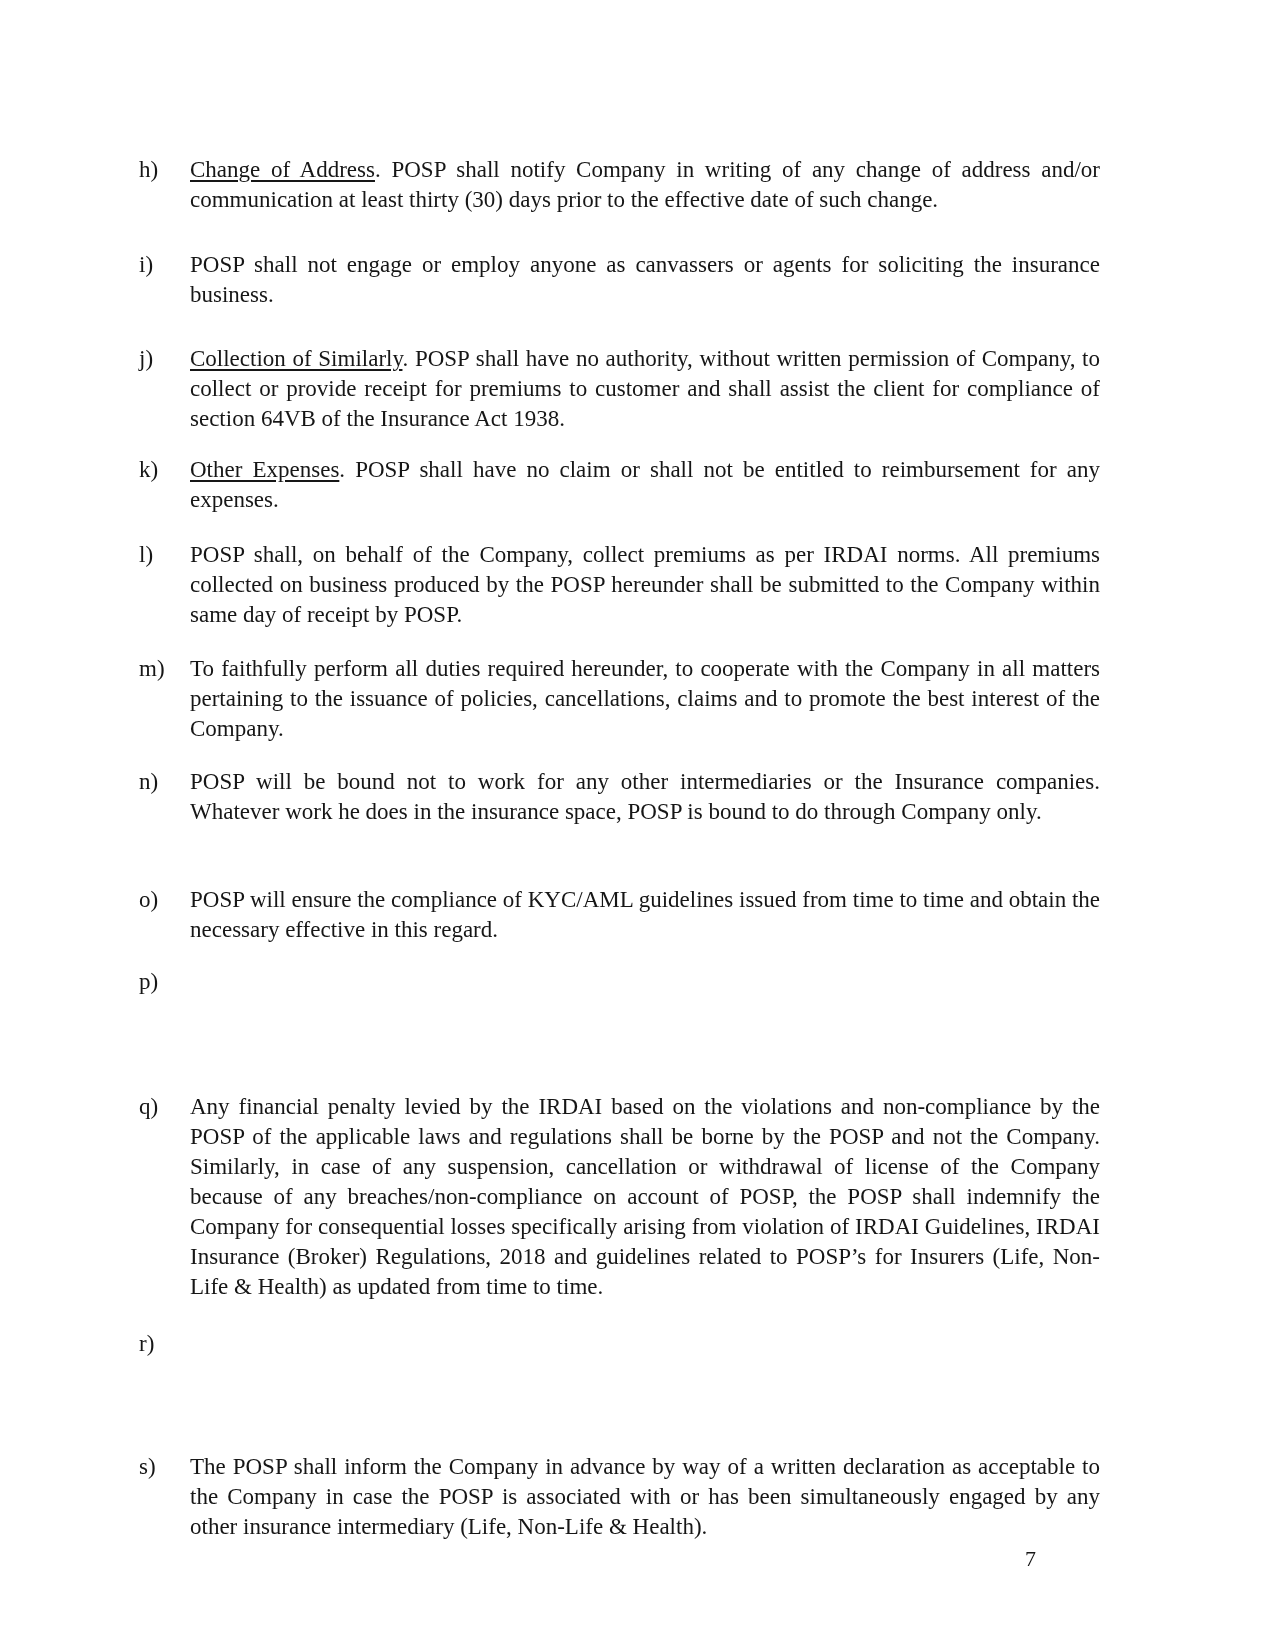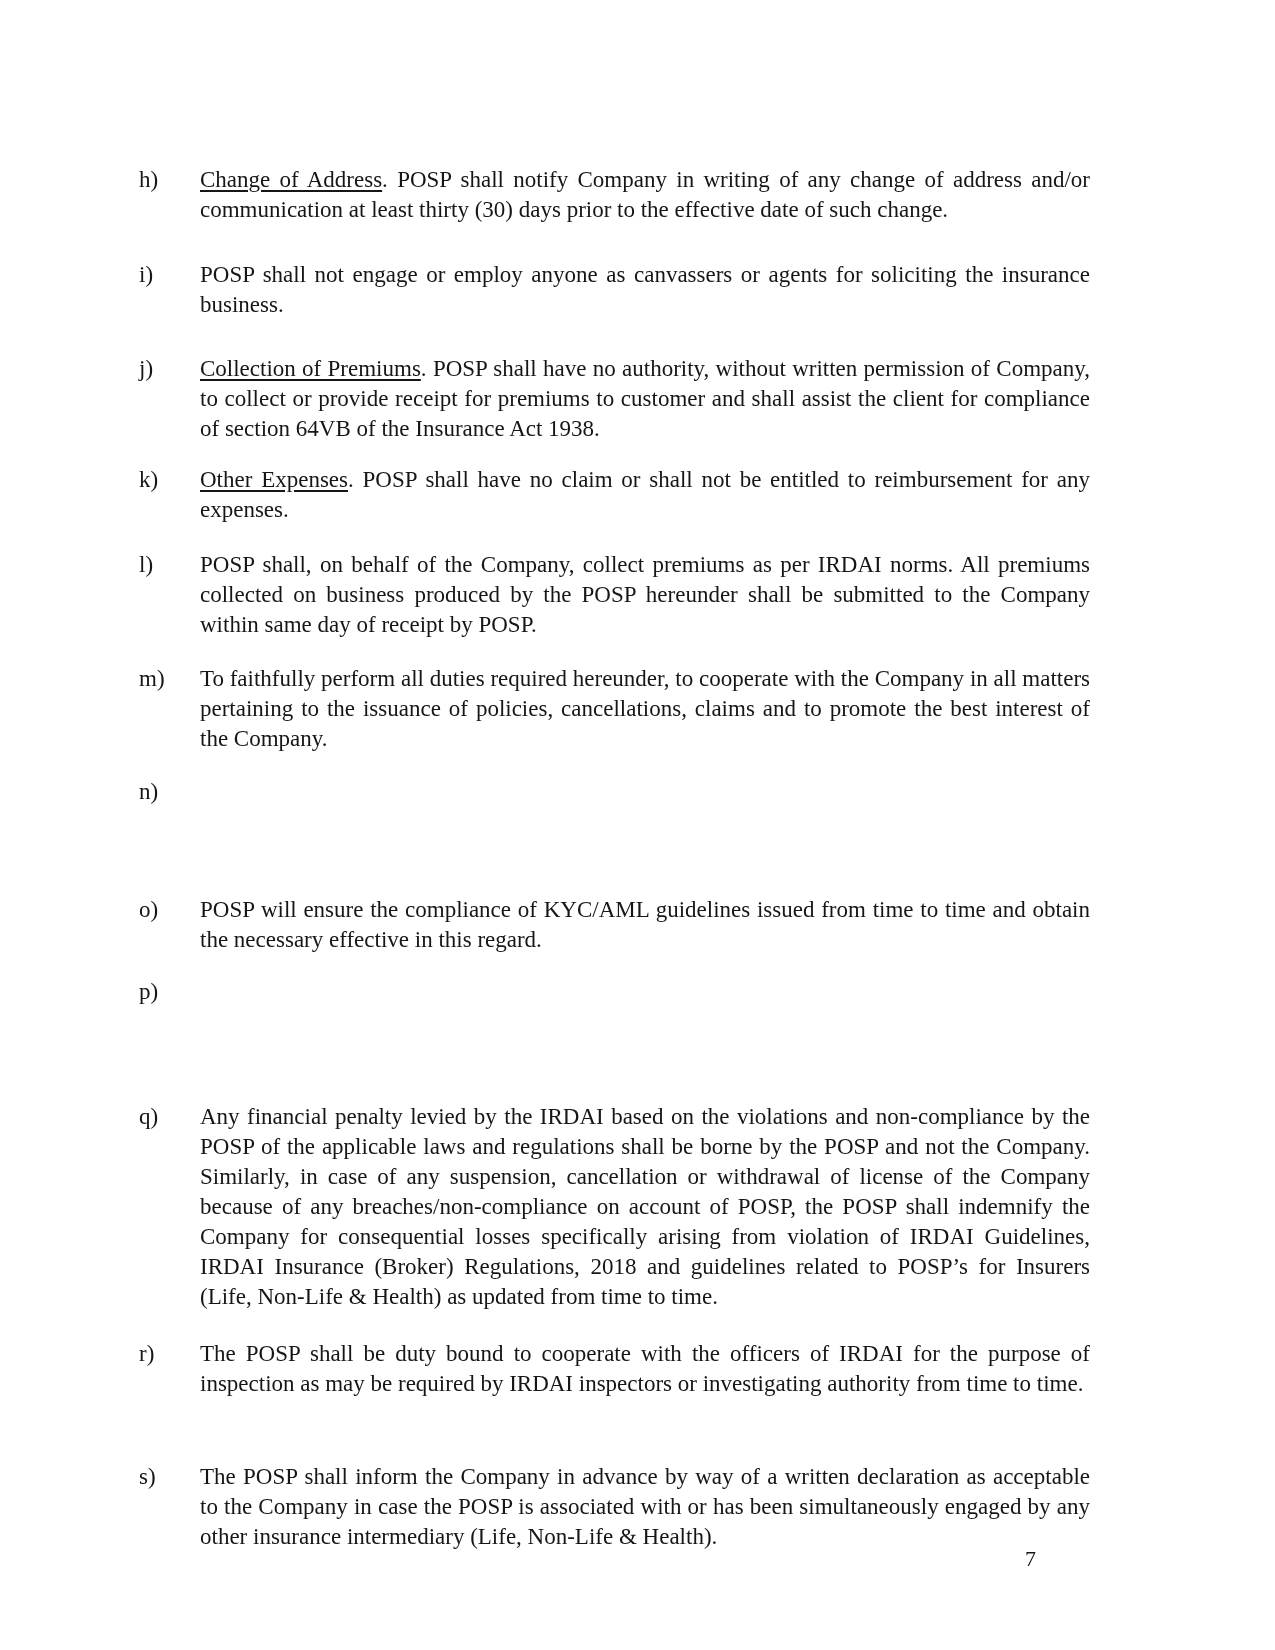--- a/index.html
+++ b/index.html
@@ -25,21 +25,21 @@
     padding-left: 51px;
     box-sizing: border-box;
   }
   .item .label {
     position: absolute;
     left: 0;
     top: 0;
     white-space: nowrap;
   }
   .item p {
-    margin: 10px;
+    margin: 0;
     text-align: justify;
   }
   .u {
     text-decoration: underline;
     text-decoration-thickness: 1.5px;
     text-underline-offset: 3px;
   }
   
   .i-h { min-height: 60px;  margin-bottom: 35px; }
   .i-i { min-height: 60px;  margin-bottom: 34px; }
@@ -71,59 +71,59 @@
     <p><span class="u">Change of Address</span><span>. POSP shall notify Company in writing of any change of address and/or communication at least thirty (30) days prior to the effective date of such change.</span></p>
   </div>
 
   <div class="item i-i">
     <span class="label">i)</span>
     <p><span class="u"></span><span>POSP shall not engage or employ anyone as canvassers or agents for soliciting the insurance business.</span></p>
   </div>
 
   <div class="item i-j">
     <span class="label">j)</span>
-    <p><span class="u">Collection of Premiums</span><span>. POSP shall have no authority, without written permission of Company, to collect or provide receipt for premiums to customer and shall assist the client for compliance of section 64VB of the Insurance Act 1938.</span></p>
+    <p><span class="u">Collection of Similarly</span><span>. POSP shall have no authority, without written permission of Company, to collect or provide receipt for premiums to customer and shall assist the client for compliance of section 64VB of the Insurance Act 1938.</span></p>
   </div>
 
   <div class="item i-k">
     <span class="label">k)</span>
     <p><span class="u">Other Expenses</span><span>. POSP shall have no claim or shall not be entitled to reimbursement for any expenses.</span></p>
   </div>
 
   <div class="item i-l">
     <span class="label">l)</span>
     <p><span class="u"></span><span>POSP shall, on behalf of the Company, collect premiums as per IRDAI norms. All premiums collected on business produced by the POSP hereunder shall be submitted to the Company within same day of receipt by POSP.</span></p>
   </div>
 
   <div class="item i-m">
     <span class="label">m)</span>
     <p><span class="u"></span><span>To faithfully perform all duties required hereunder, to cooperate with the Company in all matters pertaining to the issuance of policies, cancellations, claims and to promote the best interest of the Company.</span></p>
   </div>
 
   <div class="item i-n">
     <span class="label">n)</span>
+    <p><span class="u"></span><span>POSP will be bound not to work for any other intermediaries or the Insurance companies. Whatever work he does in the insurance space, POSP is bound to do through Company only.</span></p>
   </div>
 
   <div class="item i-o">
     <span class="label">o)</span>
     <p><span class="u"></span><span>POSP will ensure the compliance of KYC/AML guidelines issued from time to time and obtain the necessary effective in this regard.</span></p>
   </div>
 
   <div class="item i-p">
     <span class="label">p)</span>
   </div>
 
   <div class="item i-q">
     <span class="label">q)</span>
     <p><span class="u"></span><span>Any financial penalty levied by the IRDAI based on the violations and non-compliance by the POSP of the applicable laws and regulations shall be borne by the POSP and not the Company. Similarly, in case of any suspension, cancellation or withdrawal of license of the Company because of any breaches/non-compliance on account of POSP, the POSP shall indemnify the Company for consequential losses specifically arising from violation of IRDAI Guidelines, IRDAI Insurance (Broker) Regulations, 2018 and guidelines related to POSP’s for Insurers (Life, Non-Life &amp; Health) as updated from time to time.</span></p>
   </div>
 
   <div class="item i-r">
     <span class="label">r)</span>
-    <p><span class="u"></span><span>The POSP shall be duty bound to cooperate with the officers of IRDAI for the purpose of inspection as may be required by IRDAI inspectors or investigating authority from time to time.</span></p>
   </div>
 
   <div class="item i-s">
     <span class="label">s)</span>
     <p><span class="u"></span><span>The POSP shall inform the Company in advance by way of a written declaration as acceptable to the Company in case the POSP is associated with or has been simultaneously engaged by any other insurance intermediary (Life, Non-Life &amp; Health).</span></p>
   </div>
 
   <div class="page-number">7</div>
 
 </div>

